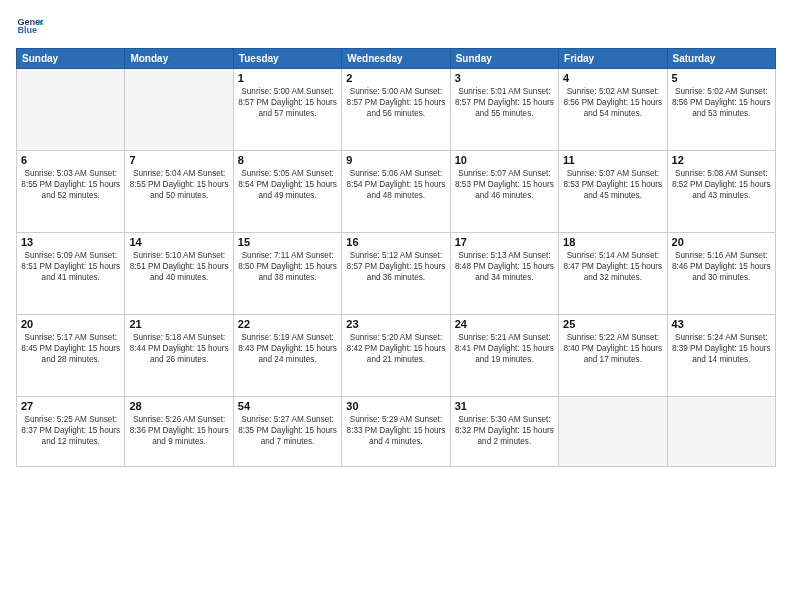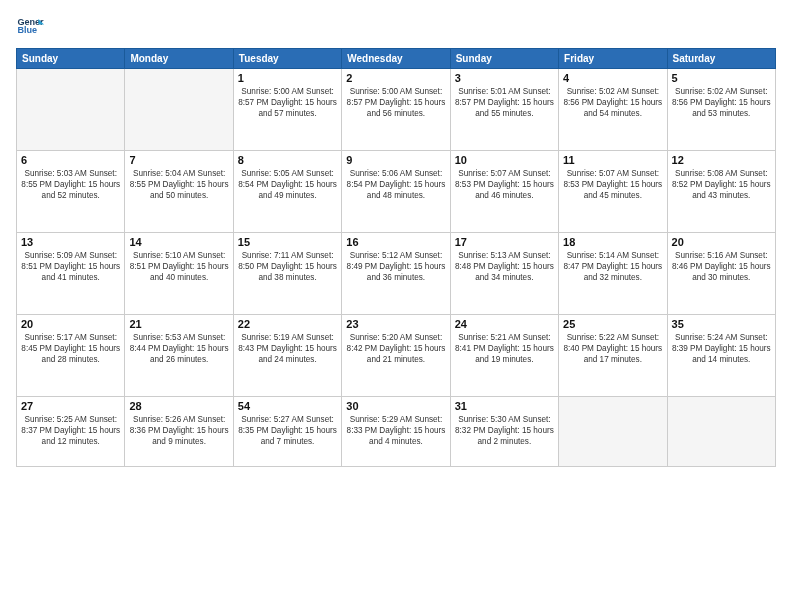--- a/index.html
+++ b/index.html
@@ -225,21 +225,21 @@
           <td>
             <div class="day-num">15</div>
             <div class="day-info">Sunrise: 7:11 AM
 Sunset: 8:50 PM
 Daylight: 15 hours
 and 38 minutes.</div>
           </td>
           <td>
             <div class="day-num">16</div>
             <div class="day-info">Sunrise: 5:12 AM
-Sunset: 8:49 PM
+Sunset: 8:57 PM
 Daylight: 15 hours
 and 36 minutes.</div>
           </td>
           <td>
             <div class="day-num">17</div>
             <div class="day-info">Sunrise: 5:13 AM
 Sunset: 8:48 PM
 Daylight: 15 hours
 and 34 minutes.</div>
           </td>
@@ -261,21 +261,21 @@
         <tr>
           <td>
             <div class="day-num">20</div>
             <div class="day-info">Sunrise: 5:17 AM
 Sunset: 8:45 PM
 Daylight: 15 hours
 and 28 minutes.</div>
           </td>
           <td>
             <div class="day-num">21</div>
-            <div class="day-info">Sunrise: 5:53 AM
+            <div class="day-info">Sunrise: 5:18 AM
 Sunset: 8:44 PM
 Daylight: 15 hours
 and 26 minutes.</div>
           </td>
           <td>
             <div class="day-num">22</div>
             <div class="day-info">Sunrise: 5:19 AM
 Sunset: 8:43 PM
 Daylight: 15 hours
 and 24 minutes.</div>
@@ -295,21 +295,21 @@
 and 19 minutes.</div>
           </td>
           <td>
             <div class="day-num">25</div>
             <div class="day-info">Sunrise: 5:22 AM
 Sunset: 8:40 PM
 Daylight: 15 hours
 and 17 minutes.</div>
           </td>
           <td>
-            <div class="day-num">35</div>
+            <div class="day-num">43</div>
             <div class="day-info">Sunrise: 5:24 AM
 Sunset: 8:39 PM
 Daylight: 15 hours
 and 14 minutes.</div>
           </td>
         </tr>
         <tr class="last-row">
           <td>
             <div class="day-num">27</div>
             <div class="day-info">Sunrise: 5:25 AM

